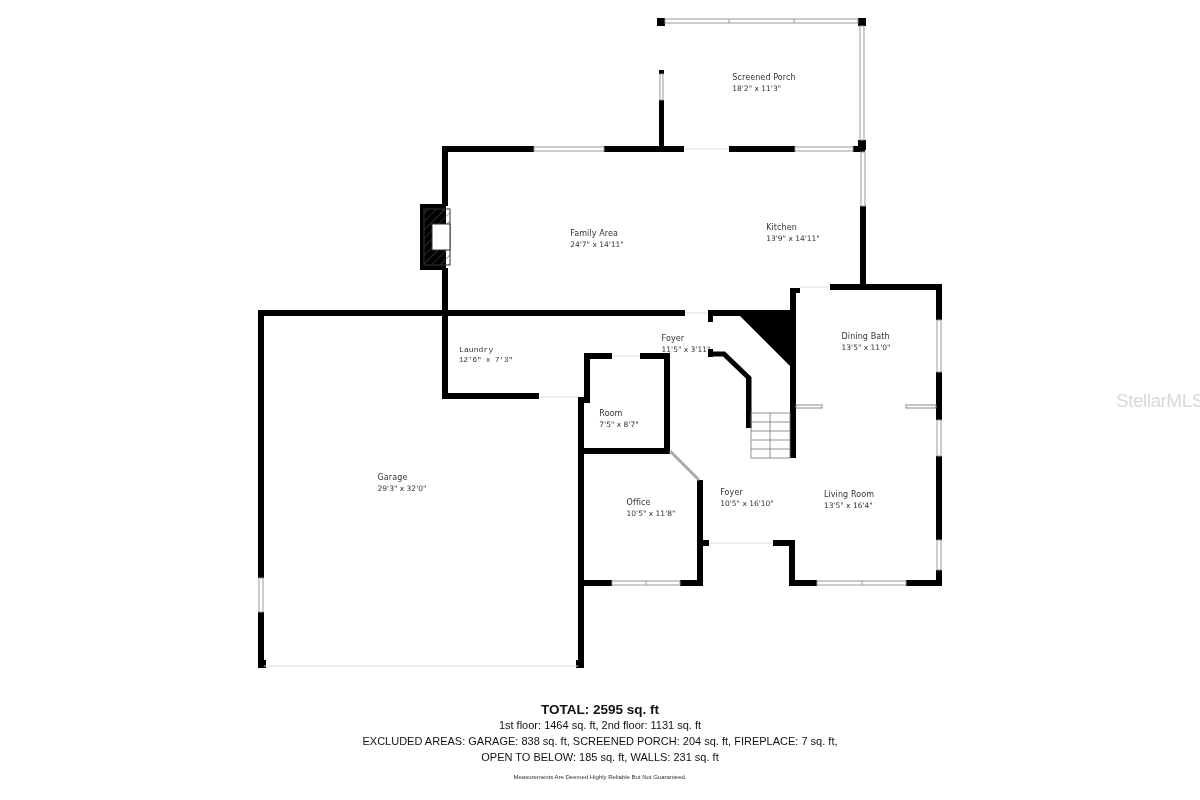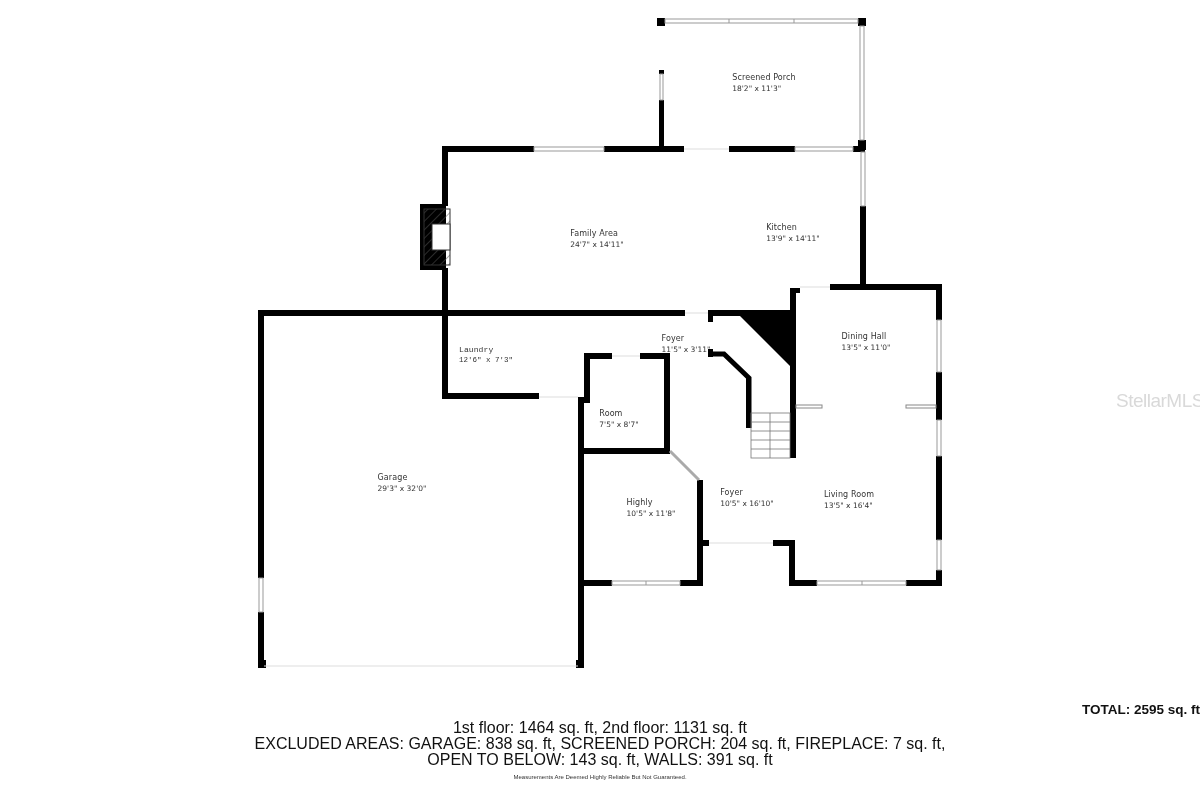--- a/index.html
+++ b/index.html
@@ -3,22 +3,22 @@
 <meta charset="utf-8">
 <style>
   html, body { margin: 0; padding: 0; background: #ffffff; }
   body { width: 1200px; height: 800px; position: relative; overflow: hidden; font-family: "DejaVu Sans", sans-serif; }
   #plan { position: absolute; left: 0; top: 0; width: 1200px; height: 800px; }
   .room-label { position: absolute; text-align: left; color: #333333; font-family: "DejaVu Sans", sans-serif; line-height: 11px; transform: translateX(-50%); white-space: nowrap; }
   .room-name { font-size: 8px; display: block; letter-spacing: 0.1px; }
   .room-dim { font-size: 7.5px; display: block; }
   .watermark { position: absolute; left: 1116px; top: 390px; font-family: "Liberation Sans", sans-serif; font-size: 19px; color: #d9d9d9; letter-spacing: -0.5px; }
   .footer { position: absolute; left: 0; width: 1200px; text-align: center; color: #111111; font-family: "Liberation Sans", sans-serif; }
-  .total { top: 702px; font-size: 13.5px; font-weight: bold; text-align: right; }
-  .line { font-size: 16px; }
+  .total { top: 702px; font-size: 13.5px; font-weight: bold; }
+  .line { font-size: 11px; }
   .l1 { top: 719px; } .l2 { top: 735px; } .l3 { top: 751px; }
   .disclaimer { top: 774px; font-size: 6px; color: #333; }
 </style>
 </head>
 <body>
 
 <svg id="plan" viewBox="0 0 1200 800" xmlns="http://www.w3.org/2000/svg">
   <defs>
     <pattern id="hatch" patternUnits="userSpaceOnUse" width="6" height="6" patternTransform="rotate(45)">
       <line x1="0" y1="0" x2="0" y2="6" stroke="#555" stroke-width="1"></line>
@@ -158,43 +158,43 @@
 </div>
 <div class="room-label" style="left:486px;top:344px;font-family:Liberation Mono, monospace;">
   <span class="room-name">Laundry</span>
   <span class="room-dim">12'6" x 7'3"</span>
 </div>
 <div class="room-label" style="left:686px;top:333px;">
   <span class="room-name">Foyer</span>
   <span class="room-dim">11'5" x 3'11"</span>
 </div>
 <div class="room-label" style="left:866px;top:331px;">
-  <span class="room-name">Dining Hall</span>
+  <span class="room-name">Dining Bath</span>
   <span class="room-dim">13'5" x 11'0"</span>
 </div>
 <div class="room-label" style="left:619px;top:408px;">
   <span class="room-name">Room</span>
   <span class="room-dim">7'5" x 8'7"</span>
 </div>
 <div class="room-label" style="left:402px;top:472px;">
   <span class="room-name">Garage</span>
   <span class="room-dim">29'3" x 32'0"</span>
 </div>
 <div class="room-label" style="left:747px;top:487px;">
   <span class="room-name">Foyer</span>
   <span class="room-dim">10'5" x 16'10"</span>
 </div>
 <div class="room-label" style="left:849px;top:489px;">
   <span class="room-name">Living Room</span>
   <span class="room-dim">13'5" x 16'4"</span>
 </div>
 <div class="room-label" style="left:651px;top:497px;">
-  <span class="room-name">Highly</span>
+  <span class="room-name">Office</span>
   <span class="room-dim">10'5" x 11'8"</span>
 </div>
 
 <div class="watermark">StellarMLS</div>
 
 <div class="footer total">TOTAL: 2595 sq. ft</div>
 <div class="footer line l1">1st floor: 1464 sq. ft, 2nd floor: 1131 sq. ft</div>
 <div class="footer line l2">EXCLUDED AREAS: GARAGE: 838 sq. ft, SCREENED PORCH: 204 sq. ft, FIREPLACE: 7 sq. ft,</div>
-<div class="footer line l3">OPEN TO BELOW: 143 sq. ft, WALLS: 391 sq. ft</div>
+<div class="footer line l3">OPEN TO BELOW: 185 sq. ft, WALLS: 231 sq. ft</div>
 <div class="footer disclaimer">Measurements Are Deemed Highly Reliable But Not Guaranteed.</div>
 
 </body></html>

